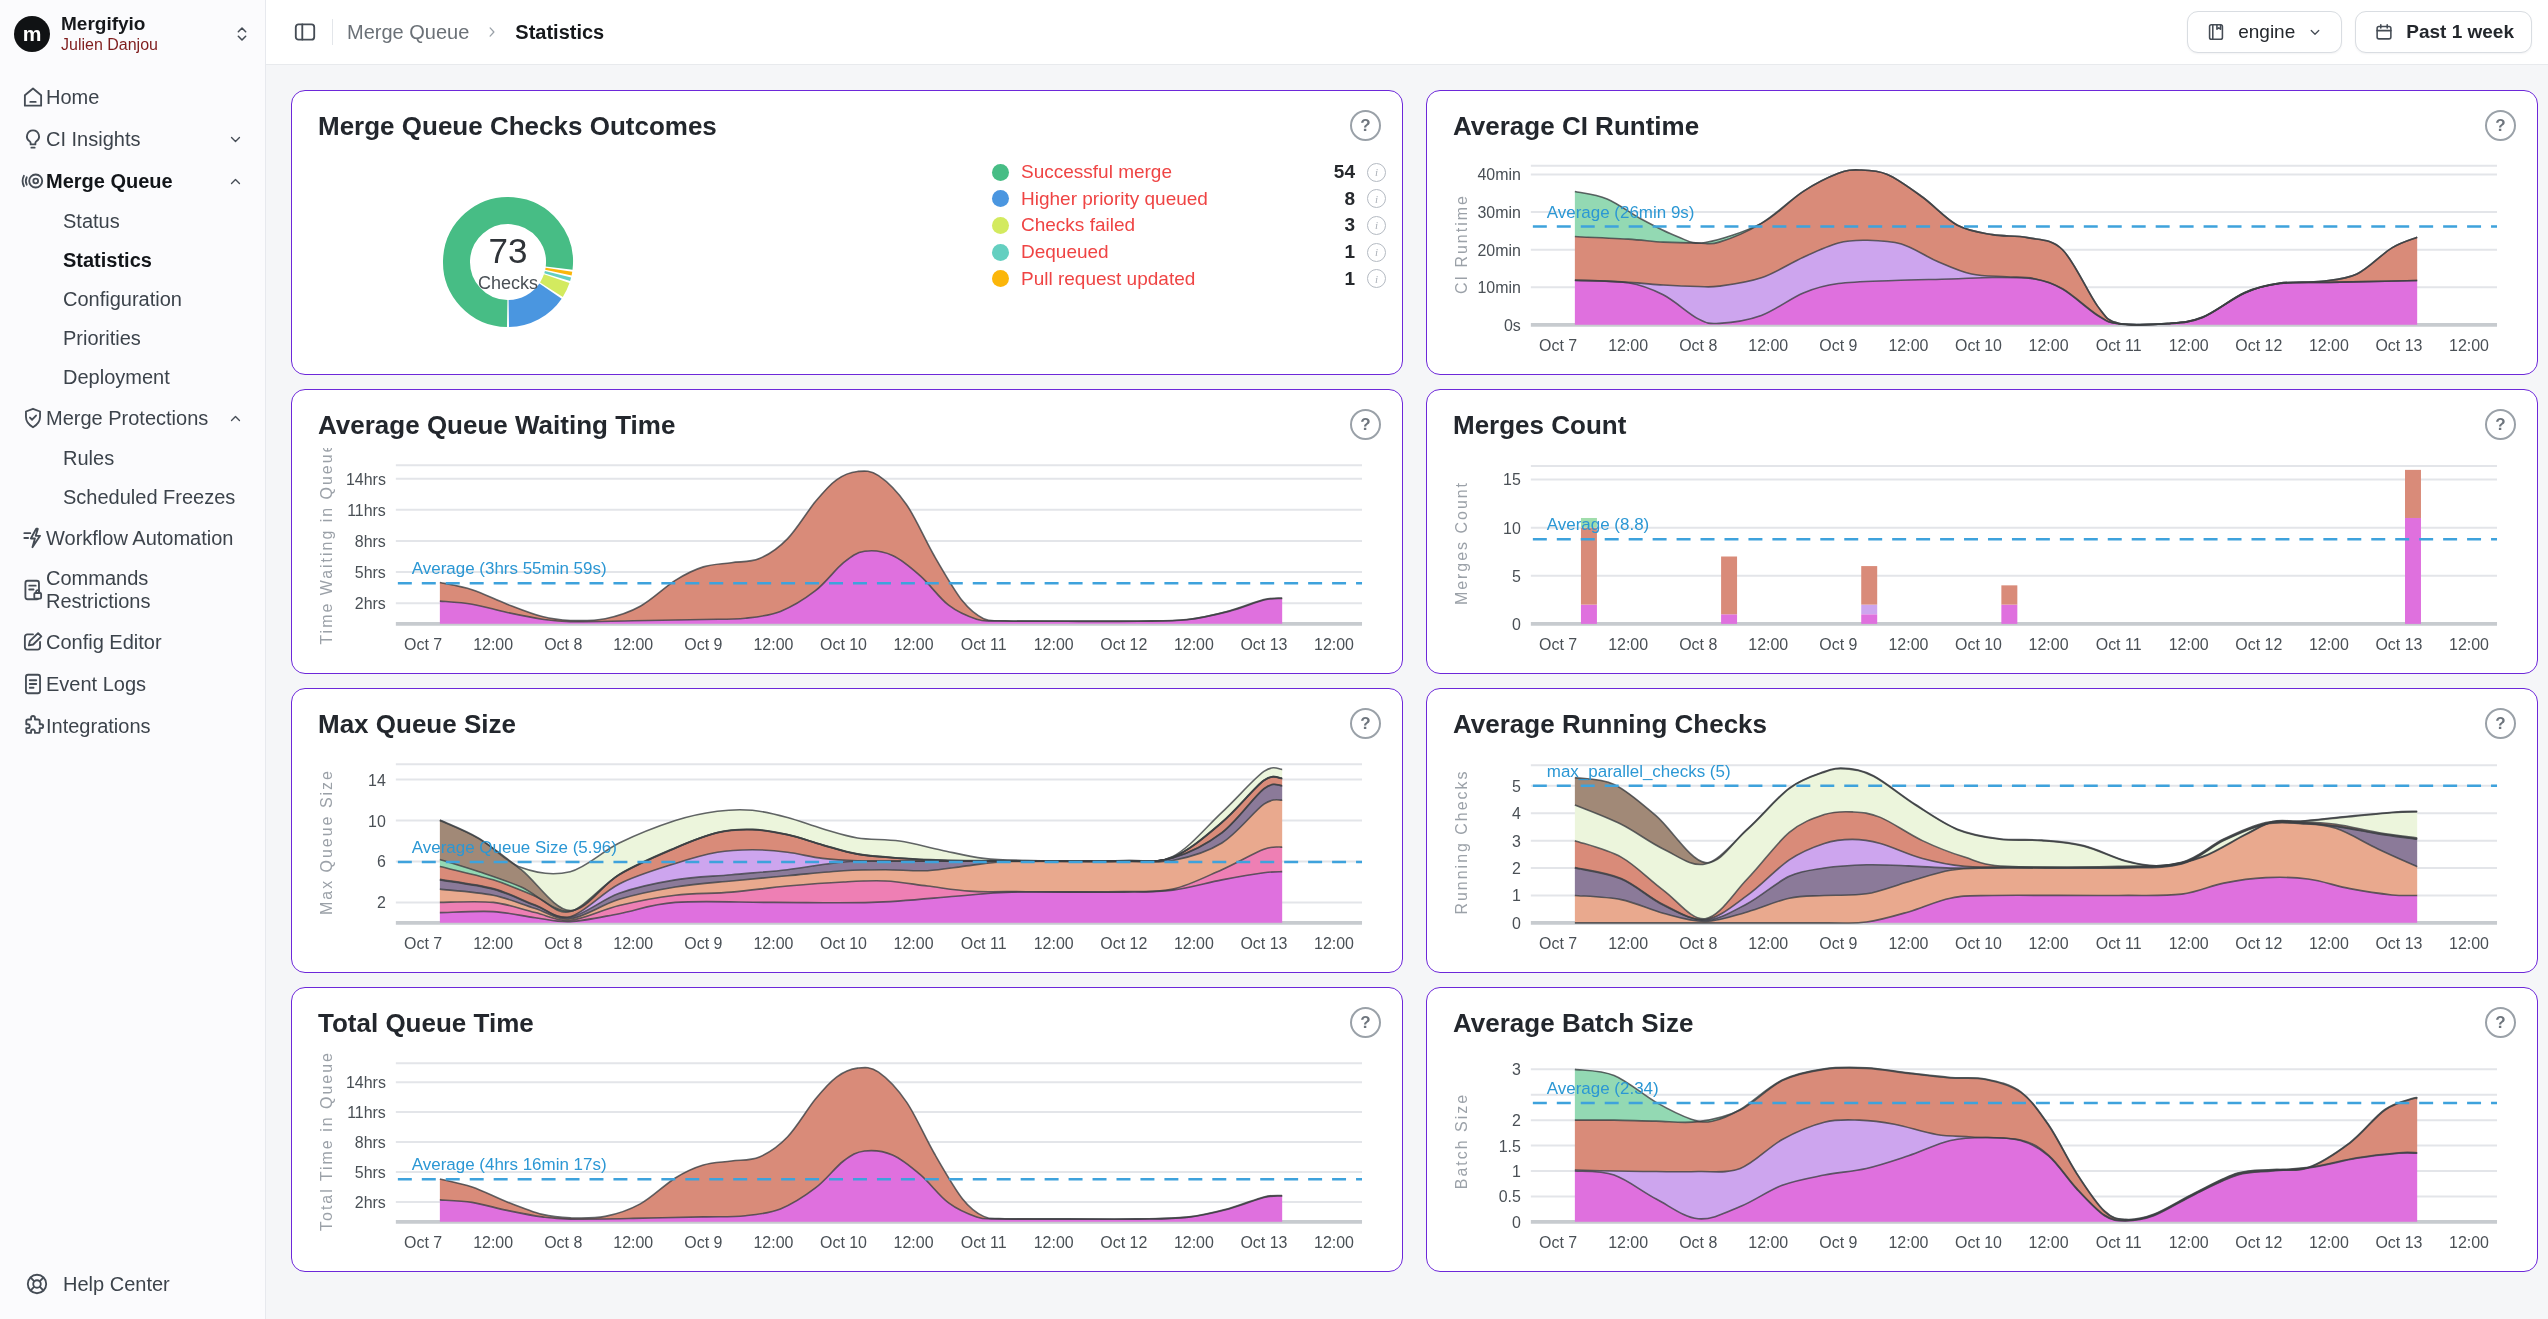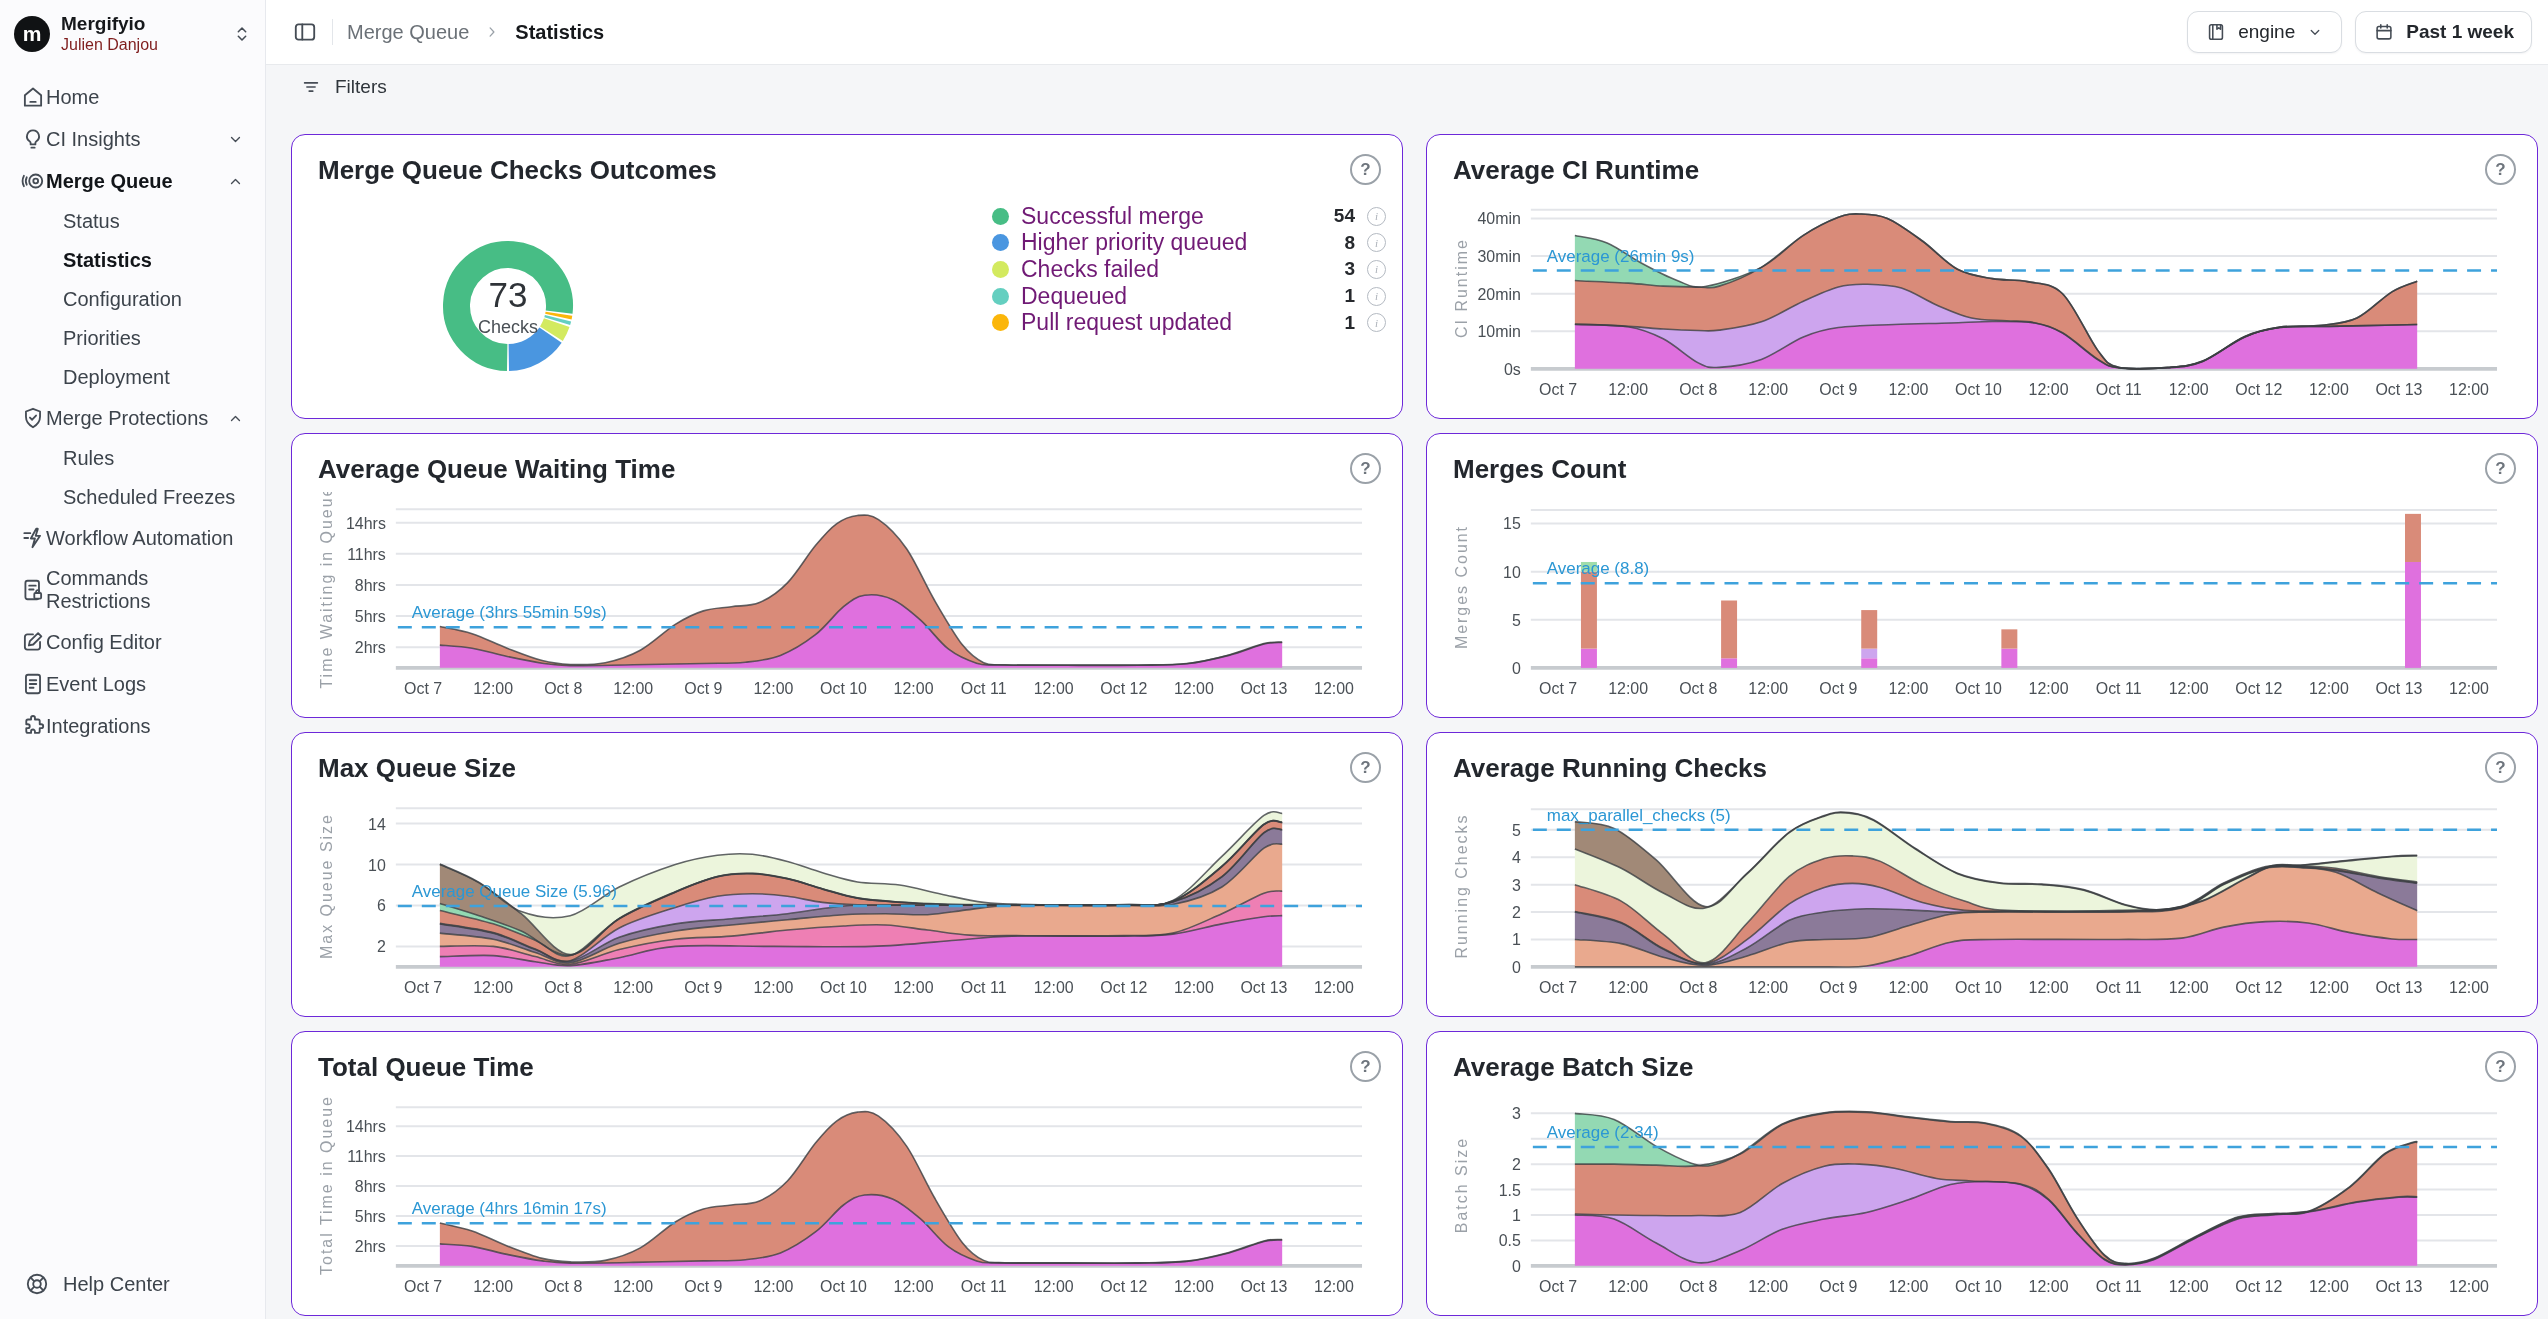--- a/index.html
+++ b/index.html
@@ -42,21 +42,21 @@
   .help::after{content:"?"}
   .chart{position:absolute;left:26px;right:26px;top:58px;bottom:6px}
   
   .donut-wrap{position:absolute;left:150px;top:105px;width:132px;height:132px}
   .donut-center{position:absolute;inset:0;display:flex;flex-direction:column;align-items:center;justify-content:center;gap:2px;pointer-events:none}
   .dnum{font-size:35px;color:#2f3338;font-weight:400}
   .dcap{font-size:18px;color:#4a5056}
   .legend{position:absolute;left:700px;right:16px;top:68px;display:flex;flex-direction:column}
   .lrow{display:flex;align-items:center;height:26.6px;gap:12px;cursor:pointer}
   .ldot{width:17px;height:17px;border-radius:50%;flex:none}
-  .llabel{font-size:23px;color:#701a75}
+  .llabel{font-size:19px;color:#ef4444}
   .lcount{margin-left:auto;font-size:19px;font-weight:600;color:#26292d}
   .linfo{width:17px;height:17px;border:1.5px solid #b4bac2;border-radius:50%;color:#aab0b8;font-size:11px;display:flex;align-items:center;justify-content:center;font-family:"Liberation Serif",serif;font-style:italic}
   .linfo::after{content:"i"}
 </style>
 </head>
 <body>
 
 <div class="app">
   <aside>
     <div class="org-row">
@@ -239,26 +239,20 @@
         <div class="btn week">
           <svg class="ic" viewBox="0 0 24 24" width="22" height="22">
               <rect x="4.5" y="6" width="15" height="13.5" rx="2"></rect>
               <path d="M4.5 10.5h15M8.5 4v3.5M15.5 4v3.5"></path>
             </svg>
           <span>Past 1 week</span>
         </div>
       </div>
     </header>
 
-    <div class="filterbar">
-      <svg class="ic" viewBox="0 0 24 24" width="22" height="22">
-          <path d="M5 7.5h14M7.5 12h9M10 16.5h4"></path>
-        </svg>
-      <span>Filters</span>
-    </div>
 
     <main class="grid">
       <section class="card">
         <h2>Merge Queue Checks Outcomes</h2>
         <span class="help"></span>
         <div class="donut-wrap">
           <svg id="donut" viewBox="0 0 132 132" width="132" height="132">
               <path d="M65.19 117.49 A51.5 51.5 0 1 1 117.14 72.11" fill="none" stroke="#47bd85" stroke-width="27"></path>
               <path d="M116.92 73.71 A51.5 51.5 0 0 1 116.38 76.67" fill="none" stroke="#fbb60a" stroke-width="27"></path>
               <path d="M116.02 78.25 A51.5 51.5 0 0 1 115.22 81.14" fill="none" stroke="#64cfc0" stroke-width="27"></path>

